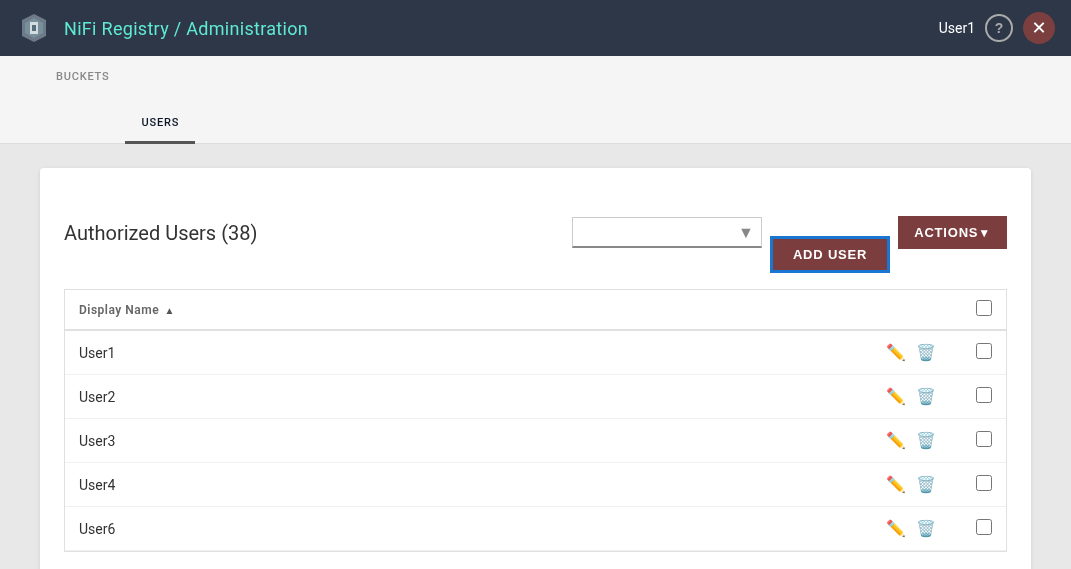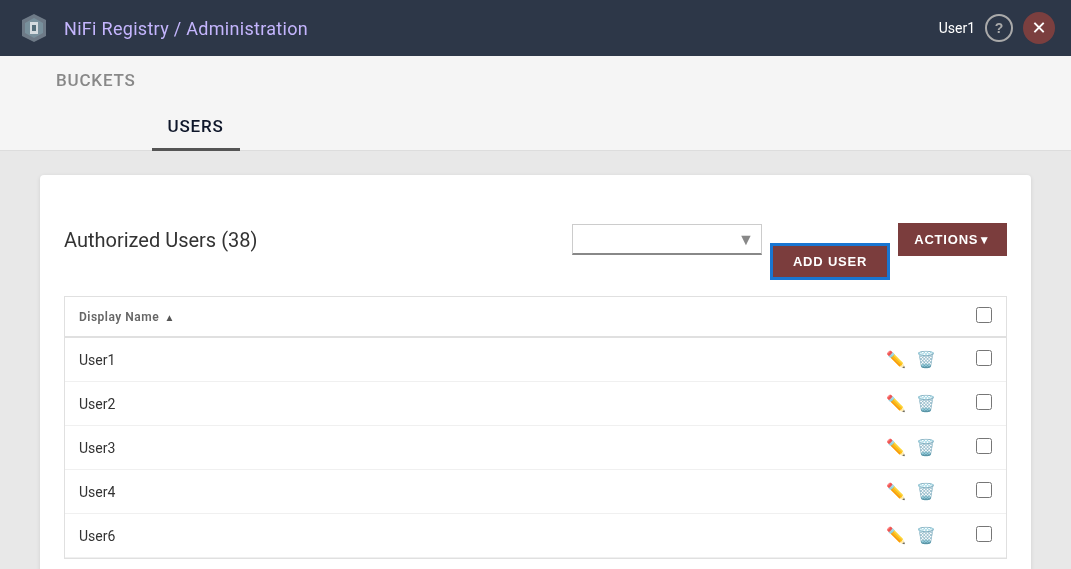--- a/index.html
+++ b/index.html
@@ -23,21 +23,21 @@
     .header-left {
       display: flex;
       align-items: center;
       gap: 12px;
     }
     .header-logo {
       width: 36px;
       height: 36px;
     }
     .header-title {
-      color: #c4b5fd;
+      color: #5eead4;
       font-size: 18px;
       font-weight: 400;
       letter-spacing: 0.3px;
     }
     .header-right {
       display: flex;
       align-items: center;
       gap: 10px;
     }
     .header-username {
@@ -75,21 +75,21 @@
     
     .tabs-bar {
       background: #f5f5f5;
       padding: 0 40px;
       display: flex;
       gap: 0;
       border-bottom: 1px solid #ddd;
     }
     .tab {
       padding: 14px 16px 12px;
-      font-size: 17px;
+      font-size: 11px;
       font-weight: 500;
       color: #888;
       letter-spacing: 0.8px;
       cursor: pointer;
       border-bottom: 3px solid transparent;
       text-transform: uppercase;
       margin-bottom: -1px;
       text-align: right;
     }
     .tab.active {

